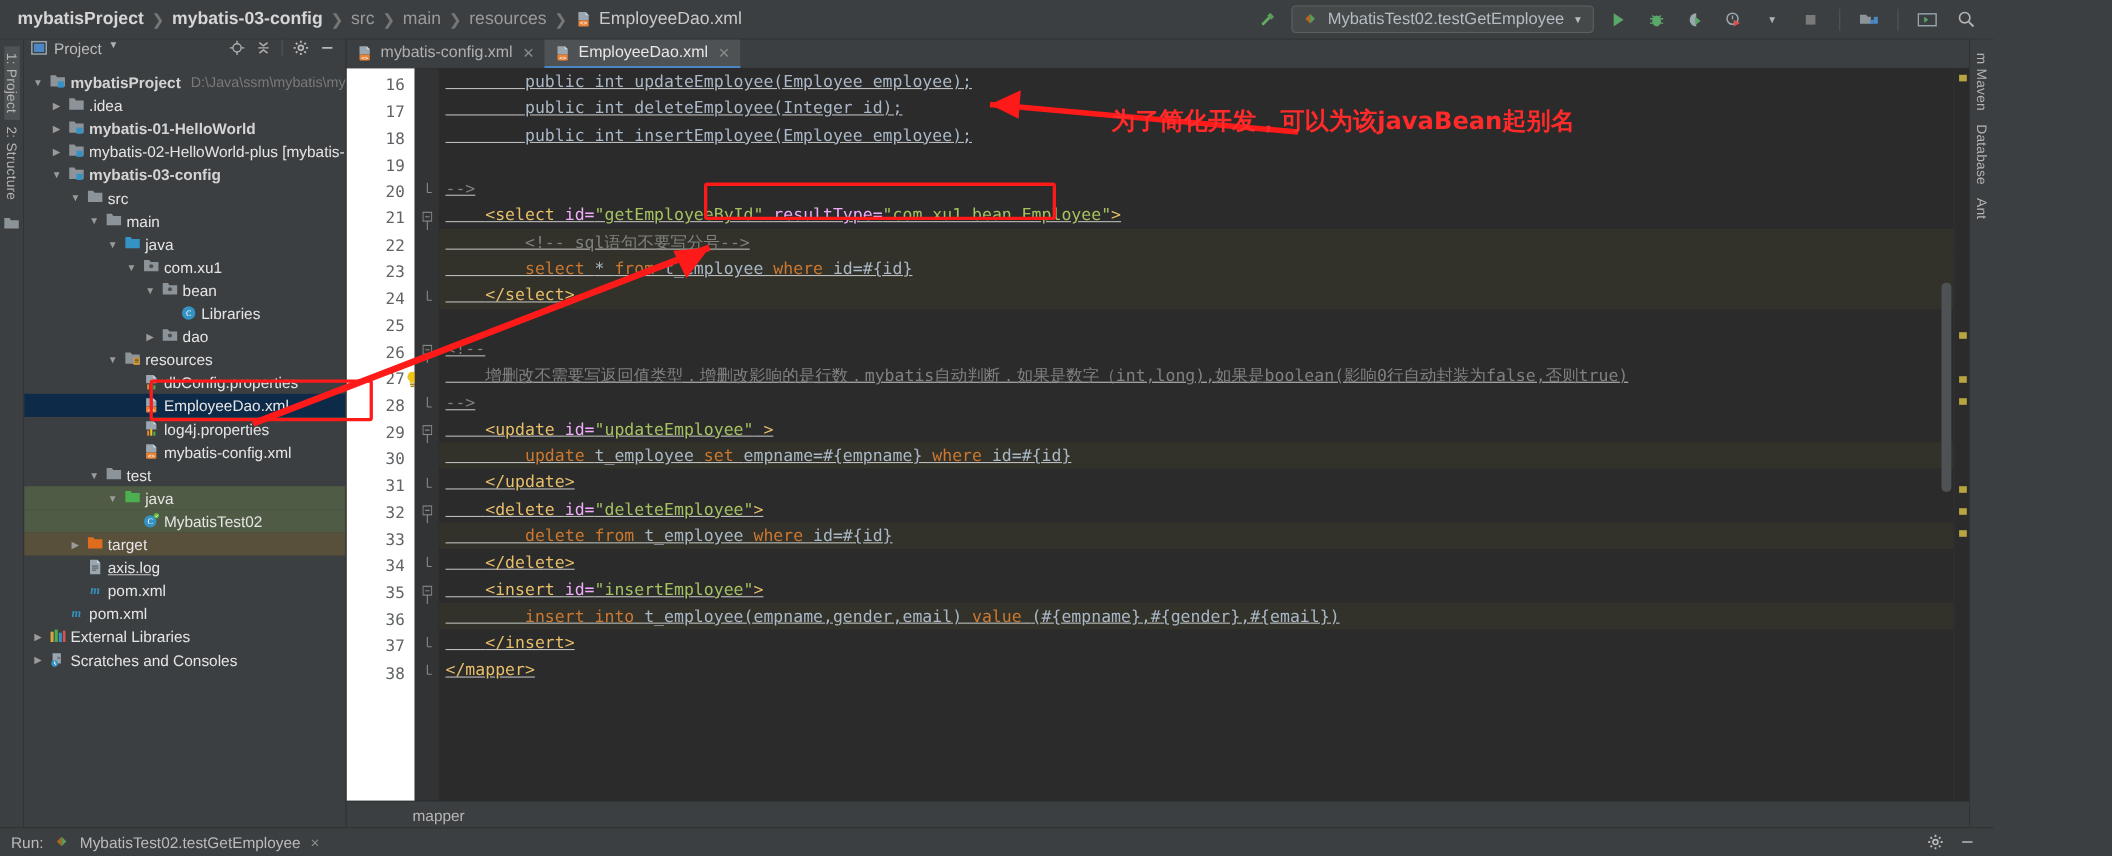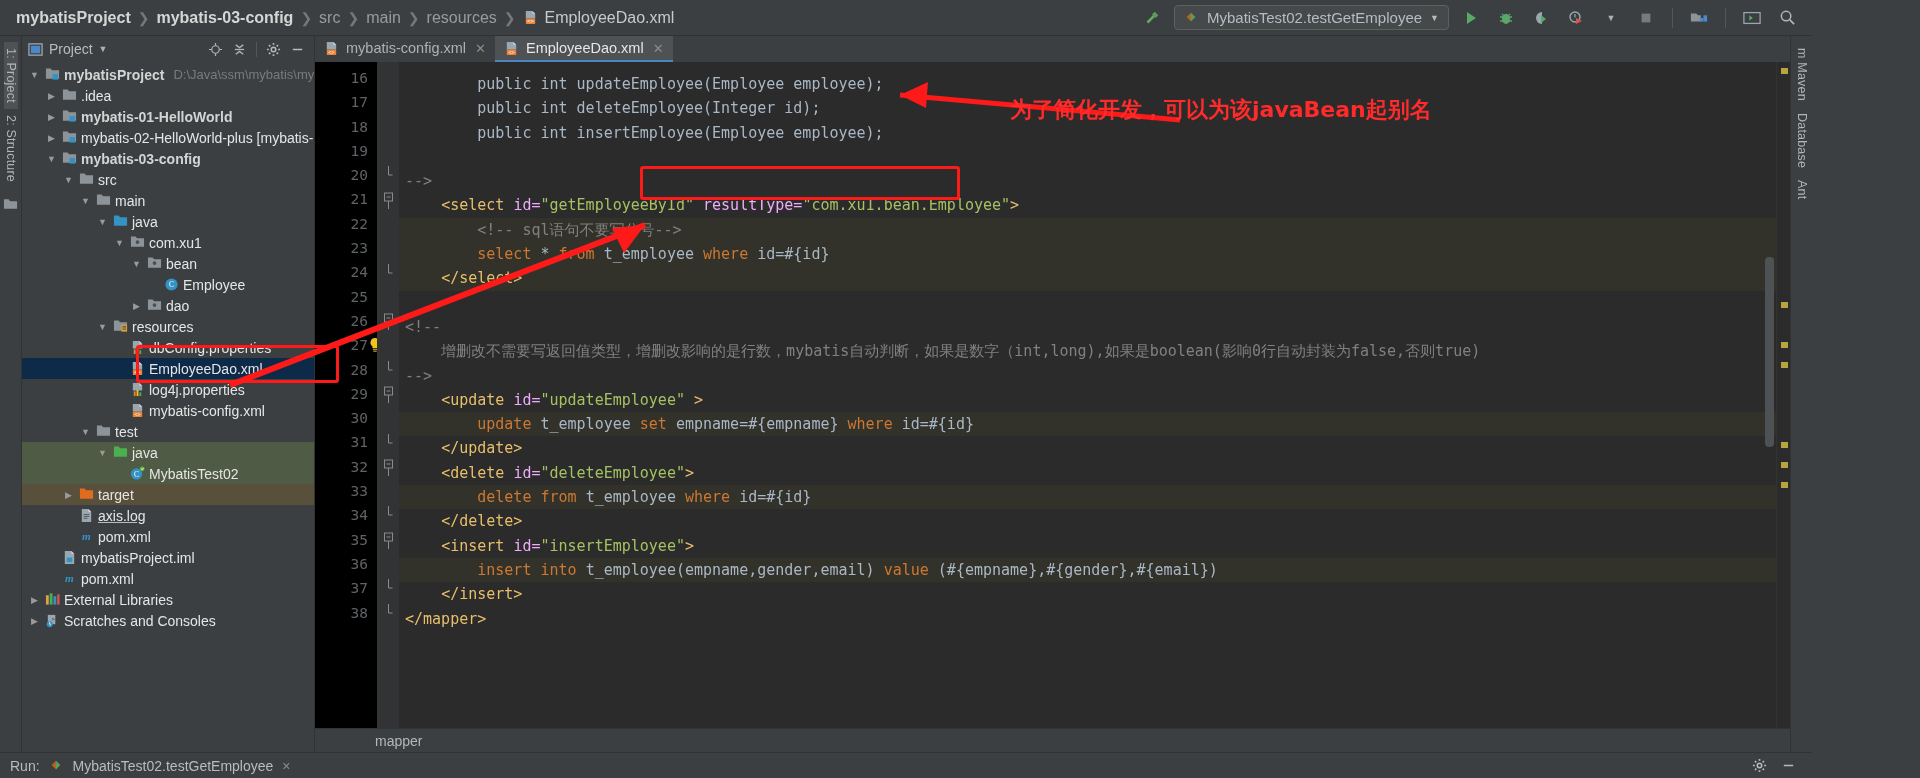--- a/index.html
+++ b/index.html
@@ -49,21 +49,21 @@
   .vlabel.sel { background: #4e5254; }
 
   
   .rightstrip {
     width: 22px; background: #3c3f41; border-left: 1px solid #323232;
     display: flex; flex-direction: column; align-items: center; padding-top: 6px; flex: none;
   }
 
   
   .projpanel { width: 293px; background: #3c3f41; display: flex; flex-direction: column; flex: none; border-right: 1px solid #323232; }
-  .projhead { height: 26px; display: flex; align-items: center; padding: 0 6px; gap: 6px; font-size: 14px; }
+  .projhead { height: 26px; display: flex; align-items: flex-start; padding: 0 6px; gap: 6px; font-size: 14px; }
   .projhead .title { color: #bbbbbb; }
   .projhead .tools { margin-left: auto; display: flex; align-items: center; gap: 9px; padding-right: 3px; }
   .tree { flex: 1; overflow: hidden; position: relative; font-size: 14px; padding-top: 2px; }
   .node { height: 21px; display: flex; align-items: center; gap: 4px; white-space: nowrap; padding-right: 4px; }
   .node .arrow { width: 13px; text-align: center; font-size: 9px; color: #9a9a9a; flex: none; }
   .node .nm { color: #e5e5e5; }
   .node .nm.b { font-weight: bold; color: #d4d4d4; }
   .node .path { color: #7a7a7a; font-size: 13px; margin-left: 5px; }
   .node.sel { background: #0d2a49; }
   .node.green { background: #4f5b44; }
@@ -76,31 +76,31 @@
   .tabsbar { height: 26px; background: #3c3f41; display: flex; align-items: flex-end; flex: none; }
   .tab {
     height: 26px; display: flex; align-items: center; gap: 7px; padding: 0 9px;
     font-size: 14.5px; color: #b0b0b0; border-bottom: 2px solid transparent;
   }
   .tab.active { background: #4e5254; color: #e6e6e6; border-bottom: 2px solid #4b86c4; }
   .tab .x { color: #8c8c8c; font-size: 13px; margin-left: 2px; }
 
   .codearea { flex: 1; display: flex; min-height: 0; position: relative; background: #2b2b2b; overflow: hidden; }
   .gutter {
-    width: 62px; background: #000000; flex: none; text-align: right;
+    width: 62px; background: #ffffff; flex: none; text-align: right;
     font-family: "DejaVu Sans Mono", monospace; font-size: 14.5px; color: #606366;
     padding-top: 4px; position: relative;
   }
   .gutter .ln { height: 24.3px; line-height: 24.3px; padding-right: 9px; }
   .foldcol { width: 22px; background: #313335; flex: none; padding-top: 4px; position: relative; }
   .foldcol .fc { height: 24.3px; display: flex; align-items: center; justify-content: center; color: #8a8a8a; font-size: 11px; }
 
   .code {
     flex: 1; font-family: "DejaVu Sans Mono", monospace; font-size: 15px;
-    padding-top: 10px; position: relative; overflow: hidden; background: #2b2b2b;
+    padding-top: 0; position: relative; overflow: hidden; background: #2b2b2b; text-decoration: underline;
   }
   .cl { height: 24.3px; line-height: 24.3px; white-space: pre; padding-left: 6px; }
   .cl.hlrow { background: #32322a; }
 
   .tagp  { color: #e8bf6a; }   
   .attr  { color: #f0abfc; }   
   .val   { color: #a5c261; }   
   .txt   { color: #a9b7c6; }
   .cmt   { color: #808080; }
   .kw    { color: #cc7832; }
@@ -356,21 +356,21 @@
                 <circle cx="8" cy="7" r="2" fill="#4a4f52"></circle>
               </svg></span>
             <span class="nm">bean</span>
           </div>
           <div class="node" style="padding-left: 125px;">
             <span class="arrow"></span>
             <span class="ico"><svg width="15" height="15" viewBox="0 0 16 16">
                 <circle cx="8" cy="8" r="6.5" fill="#3592c4"></circle>
                 <text x="8" y="11" font-size="8" fill="#fff" text-anchor="middle" font-family="serif">C</text>
               </svg></span>
-            <span class="nm">Employee</span>
+            <span class="nm">Libraries</span>
           </div>
           <div class="node" style="padding-left: 108px;">
             <span class="arrow">▶</span>
             <span class="ico"><svg width="15" height="14" viewBox="0 0 16 14">
                 <path d="M1 1h5l1.5 2H15v9H1z" fill="#8d9499"></path>
                 <circle cx="8" cy="7" r="2" fill="#4a4f52"></circle>
               </svg></span>
             <span class="nm">dao</span>
           </div>
           <div class="node" style="padding-left: 74px;">
@@ -463,29 +463,20 @@
                 <path d="M5 7h6M5 9h6M5 11h4" stroke="#4a4f52" stroke-width="0.9"></path>
               </svg></span>
             <span class="nm">axis.log</span>
           </div>
           <div class="node" style="padding-left: 40px;">
             <span class="arrow"></span>
             <span class="ico"><svg width="15" height="15" viewBox="0 0 16 16">
                 <text x="8" y="12" font-size="12" fill="#3592c4" text-anchor="middle" font-family="serif" font-style="italic" font-weight="bold">m</text>
               </svg></span>
             <span class="nm">pom.xml</span>
-          </div>
-          <div class="node" style="padding-left: 23px;">
-            <span class="arrow"></span>
-            <span class="ico"><svg width="15" height="15" viewBox="0 0 16 16">
-                <path d="M3 1h7l3 3v11H3z" fill="#9aa7b0"></path>
-                <path d="M10 1l3 3h-3z" fill="#cdd6dc"></path>
-                <rect x="5" y="8" width="6" height="5" fill="#3592c4"></rect>
-              </svg></span>
-            <span class="nm">mybatisProject.iml</span>
           </div>
           <div class="node" style="padding-left: 23px;">
             <span class="arrow"></span>
             <span class="ico"><svg width="15" height="15" viewBox="0 0 16 16">
                 <text x="8" y="12" font-size="12" fill="#3592c4" text-anchor="middle" font-family="serif" font-style="italic" font-weight="bold">m</text>
               </svg></span>
             <span class="nm">pom.xml</span>
           </div>
           <div class="node" style="padding-left: 6px;">
             <span class="arrow">▶</span>

